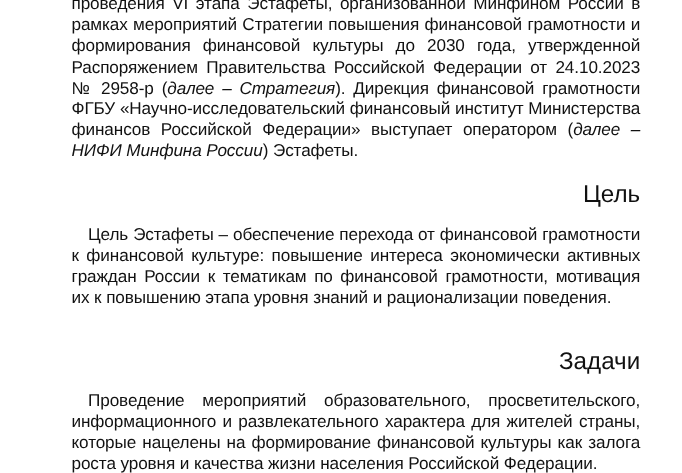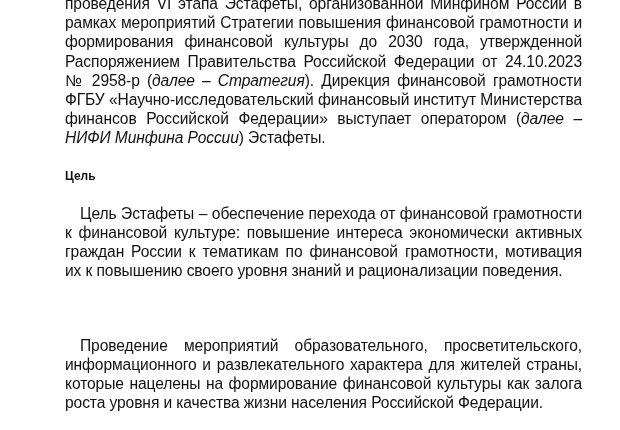--- a/index.html
+++ b/index.html
@@ -1,36 +1,37 @@
 <!DOCTYPE html>
 <html><head>
 <meta charset="utf-8">
 <style>
   html, body { margin:0; padding:0; background:#ffffff; }
   body { width:620px; height:430px; overflow:hidden; position:relative;
          font-family:"Liberation Sans", "DejaVu Sans", sans-serif; color:#111; }
   .page { position:absolute; left:65px; top:-6px; width:517px; }
   p { margin:0; font-size:15.6px; line-height:19.2px; text-align:justify; letter-spacing:-0.1px; }
   .indent { text-indent:15px; }
-  h3 { margin:0; font-size:12px; line-height:19.2px; font-weight:bold; text-align:left; }
+  h3 { margin:0; font-size:22px; line-height:19.2px; font-weight:normal; text-align:right; }
   .gap-head-top { height:19px; }
   .gap-head-bottom { height:18px; }
   .gap-para { height:18px; }
   i { }
 </style>
 </head>
 <body>
 
 <div class="page">
   <p><span>проведения VI этапа Эстафеты, организованной Минфином России в рамках мероприятий Стратегии повышения финансовой грамотности и формирования финансовой культуры до 2030 года, утвержденной Распоряжением Правительства Российской Федерации от 24.10.2023 № 2958-р (</span><i>далее – Стратегия</i><span>). Дирекция финансовой грамотности ФГБУ «Научно-исследовательский финансовый институт Министерства финансов Российской Федерации» выступает оператором (</span><i>далее – НИФИ Минфина России</i><span>) Эстафеты.</span></p>
 
   <div class="gap-head-top"></div>
   <h3>Цель</h3>
   <div class="gap-head-bottom"></div>
 
-  <p class="indent">Цель Эстафеты – обеспечение перехода от финансовой грамотности к финансовой культуре: повышение интереса экономически активных граждан России к тематикам по финансовой грамотности, мотивация их к повышению своего уровня знаний и рационализации поведения.</p>
+  <p class="indent">Цель Эстафеты – обеспечение перехода от финансовой грамотности к финансовой культуре: повышение интереса экономически активных граждан России к тематикам по финансовой грамотности, мотивация их к повышению этапа уровня знаний и рационализации поведения.</p>
   <div class="gap-para"></div>
 
   <div class="gap-head-top"></div>
+  <h3>Задачи</h3>
   <div class="gap-head-bottom"></div>
 
   <p class="indent">Проведение мероприятий образовательного, просветительского, информационного и развлекательного характера для жителей страны, которые нацелены на формирование финансовой культуры как залога роста уровня и качества жизни населения Российской Федерации.</p>
 </div>
 
 </body></html>

